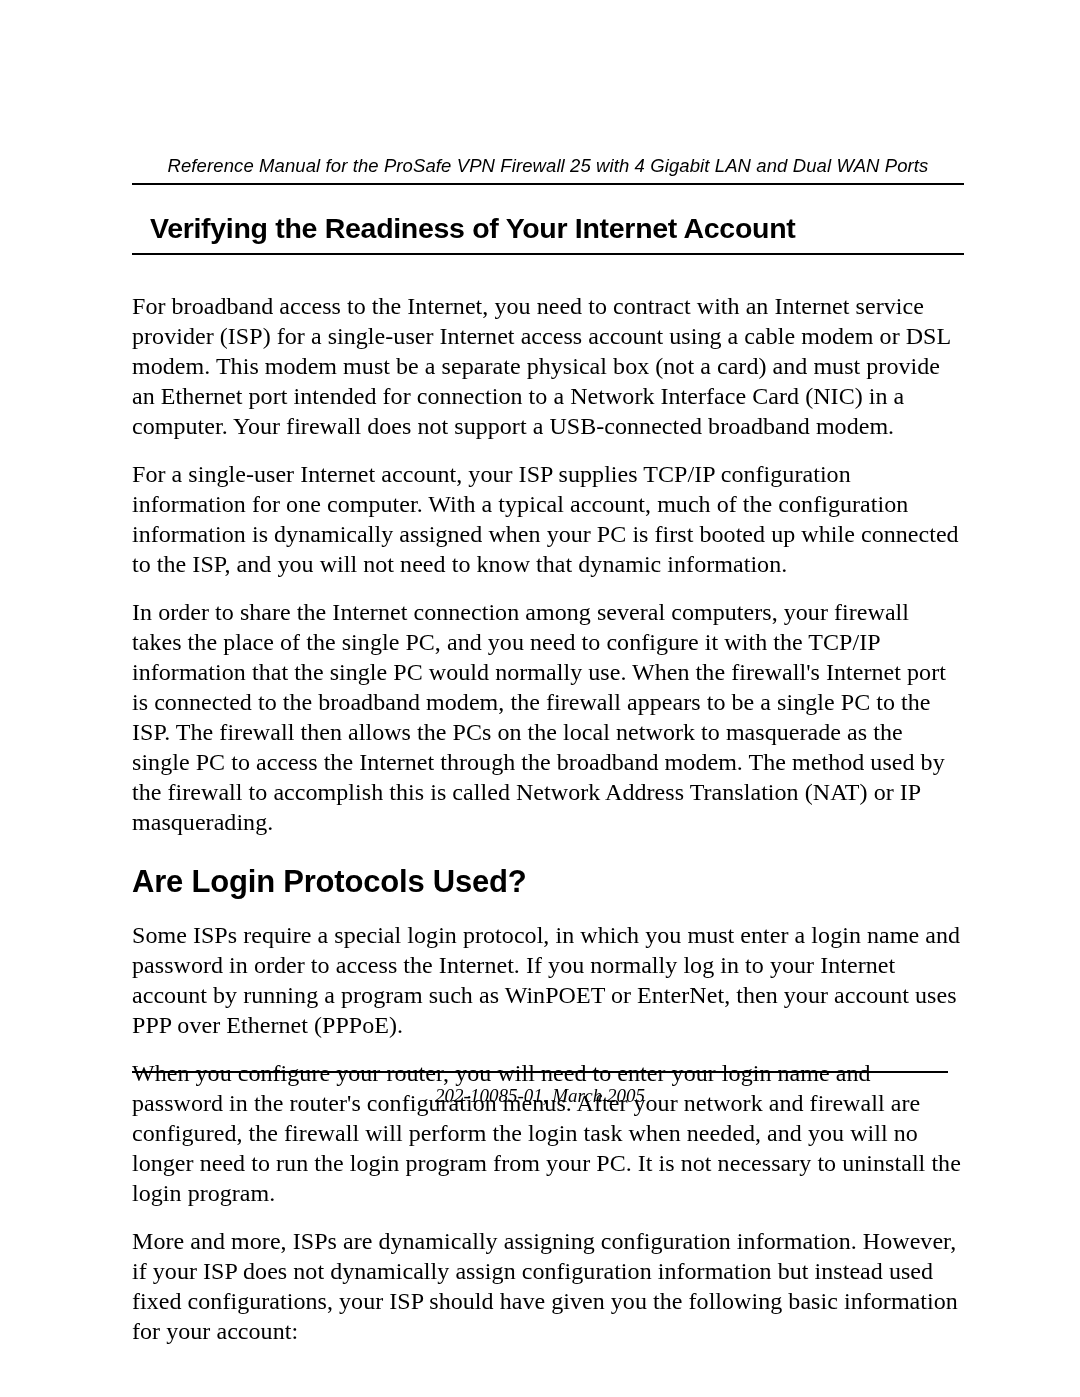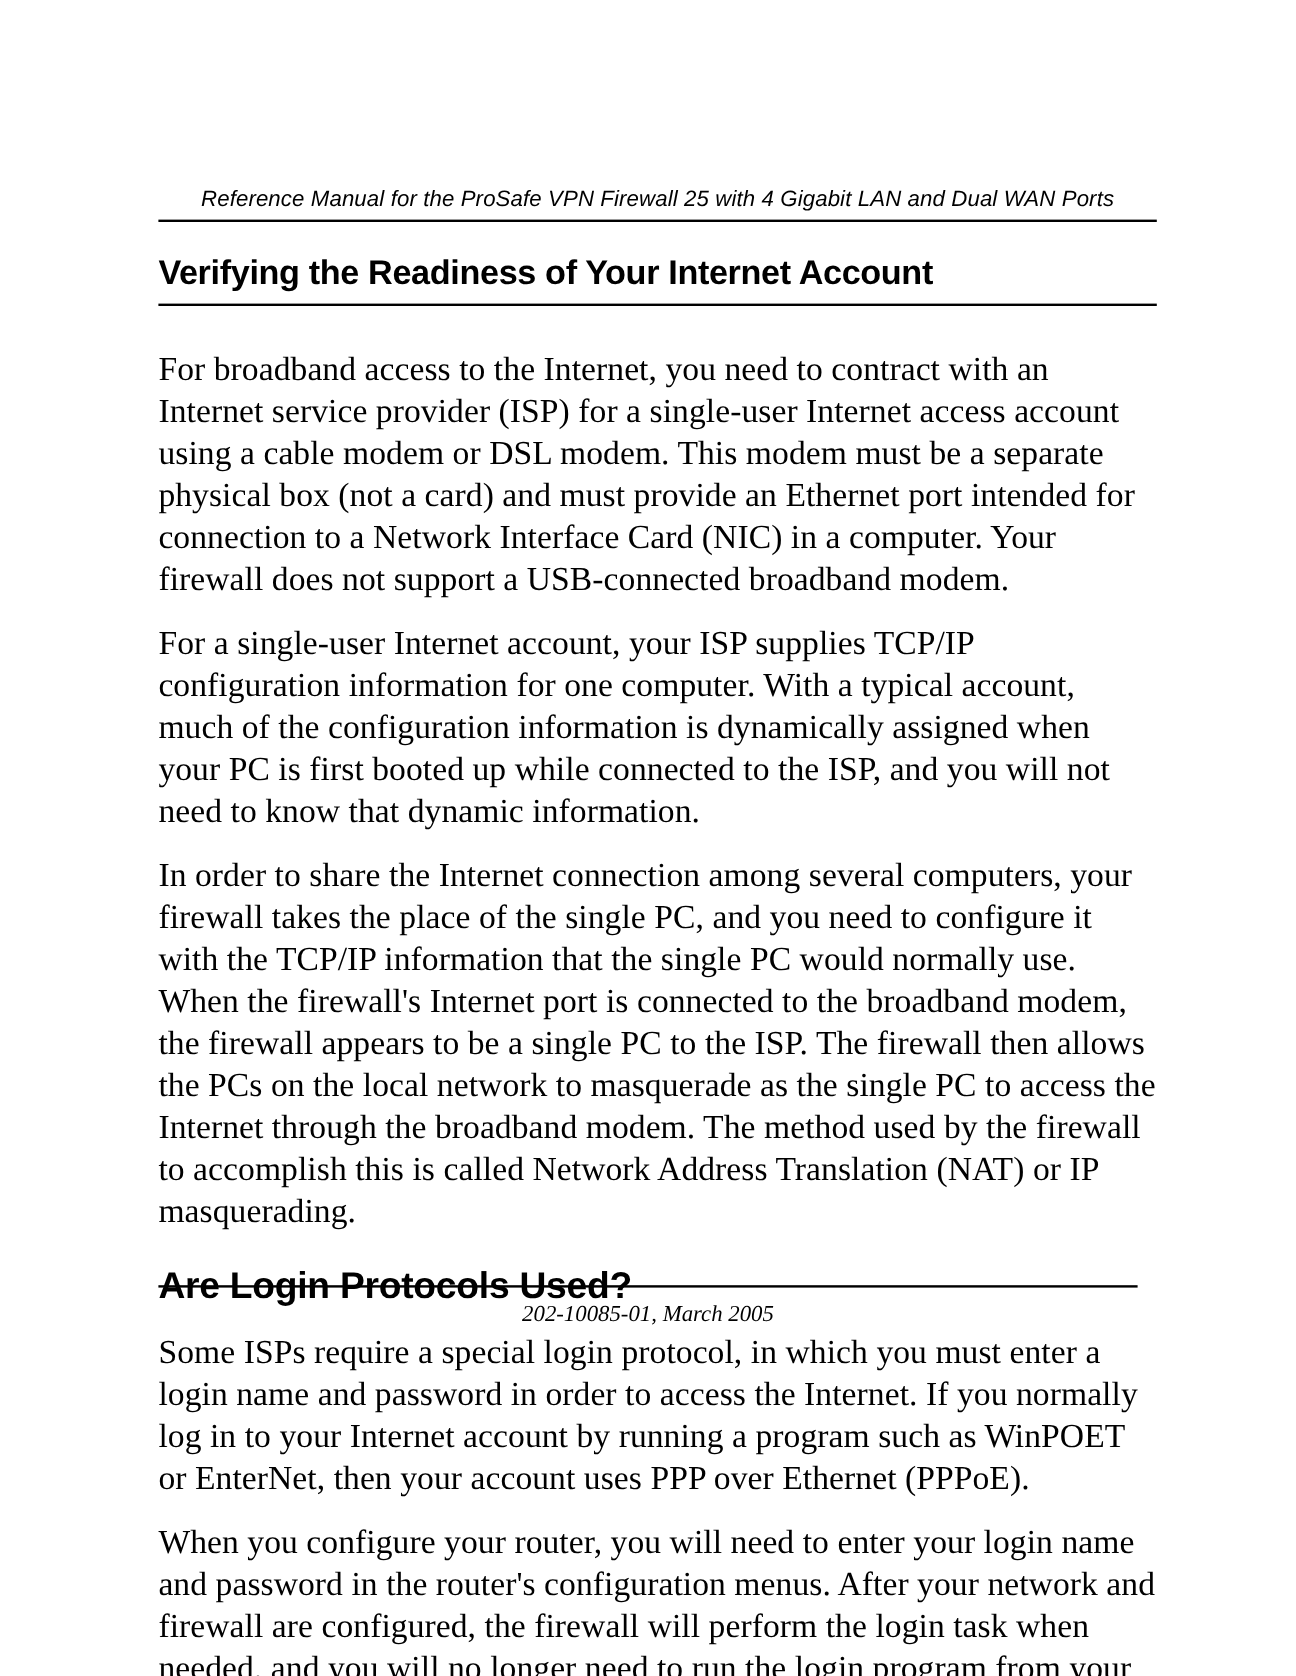--- a/index.html
+++ b/index.html
@@ -30,28 +30,29 @@
       border: none;
       border-top: 2px solid #000;
       margin-bottom: 27px;
     }
     .h1 {
       font-family: Arial, Helvetica, sans-serif;
       font-weight: bold;
       font-size: 28.5px;
       margin-bottom: 8px;
       letter-spacing: -0.3px;
+      margin-left: 18px;
     }
     .h1-rule {
       border: none;
       border-top: 2px solid #000;
       margin-bottom: 36px;
     }
     .body-para {
-      font-size: 28px;
+      font-size: 24px;
       line-height: 1.25;
       margin-bottom: 18px;
       text-align: left;
       letter-spacing: 0.05px;
     }
     .h2 {
       font-family: Arial, Helvetica, sans-serif;
       font-weight: bold;
       font-size: 31px;
       margin-top: 27px;

